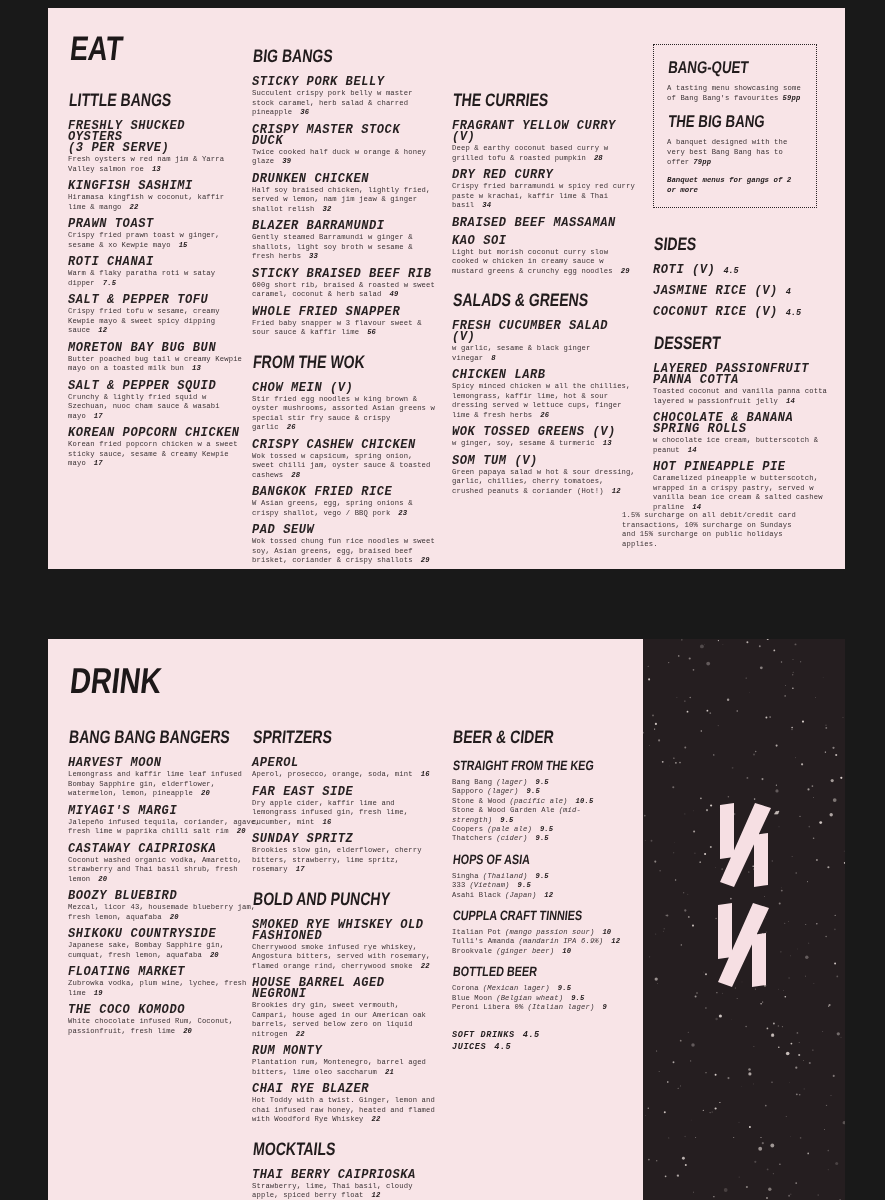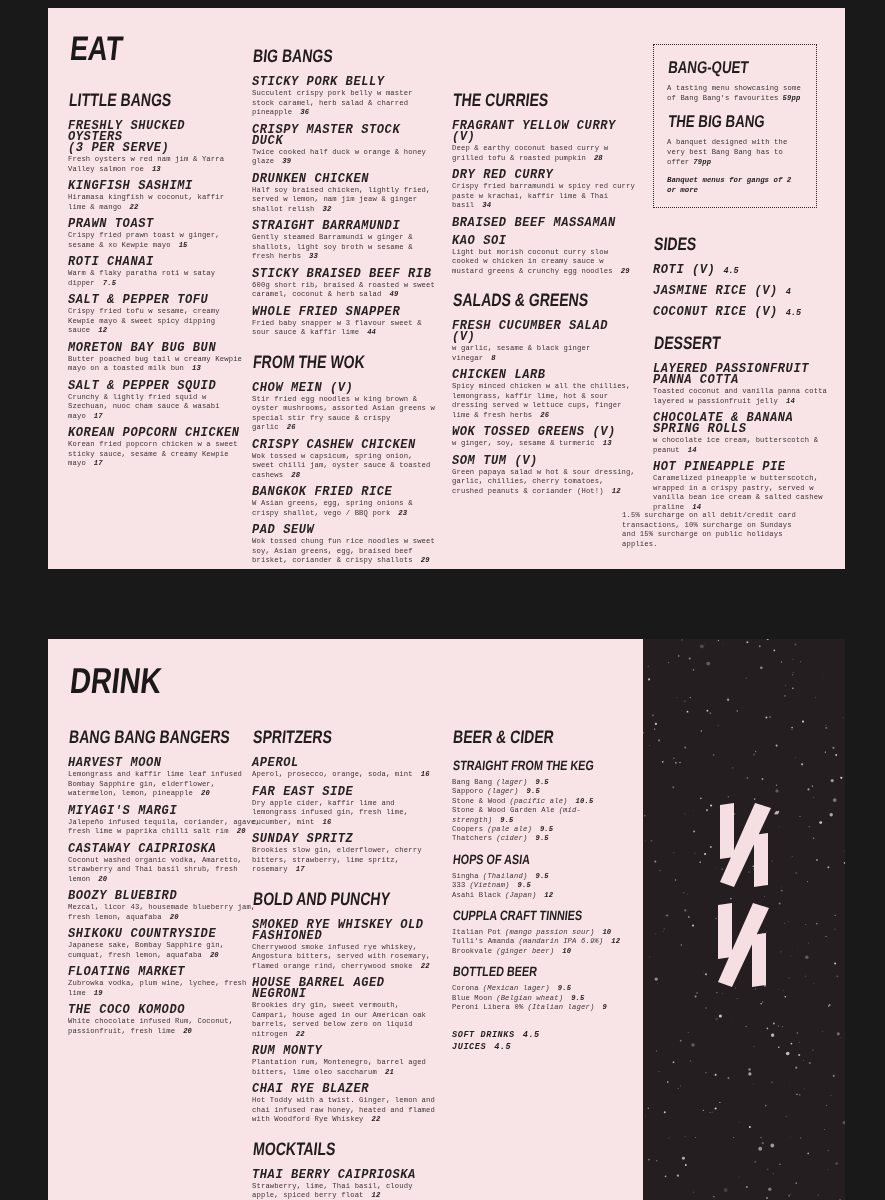--- a/index.html
+++ b/index.html
@@ -104,30 +104,30 @@
             </div>
             <div class="menu-item">
               <p class="item-name">CRISPY MASTER STOCK DUCK</p>
               <p class="item-desc"><span>Twice cooked half duck w orange &amp; honey glaze</span><b class="price">39</b></p>
             </div>
             <div class="menu-item">
               <p class="item-name">DRUNKEN CHICKEN</p>
               <p class="item-desc"><span>Half soy braised chicken, lightly fried, served w lemon, nam jim jeaw &amp; ginger shallot relish</span><b class="price">32</b></p>
             </div>
             <div class="menu-item">
-              <p class="item-name">STRAIGHT BARRAMUNDI</p>
+              <p class="item-name">BLAZER BARRAMUNDI</p>
               <p class="item-desc"><span>Gently steamed Barramundi w ginger &amp; shallots, light soy broth w sesame &amp; fresh herbs</span><b class="price">33</b></p>
             </div>
             <div class="menu-item">
               <p class="item-name">STICKY BRAISED BEEF RIB</p>
               <p class="item-desc"><span>600g short rib, braised &amp; roasted w sweet caramel, coconut &amp; herb salad</span><b class="price">49</b></p>
             </div>
             <div class="menu-item">
               <p class="item-name">WHOLE FRIED SNAPPER</p>
-              <p class="item-desc"><span>Fried baby snapper w 3 flavour sweet &amp; sour sauce &amp; kaffir lime</span><b class="price">44</b></p>
+              <p class="item-desc"><span>Fried baby snapper w 3 flavour sweet &amp; sour sauce &amp; kaffir lime</span><b class="price">56</b></p>
             </div>
           </div>
           <div class="menu-section">
             <h3 class="sec-head">FROM THE WOK</h3>
             <div class="menu-item">
               <p class="item-name">CHOW MEIN (V)</p>
               <p class="item-desc"><span>Stir fried egg noodles w king brown &amp; oyster mushrooms, assorted Asian greens w special stir fry sauce &amp; crispy garlic</span><b class="price">26</b></p>
             </div>
             <div class="menu-item">
               <p class="item-name">CRISPY CASHEW CHICKEN</p>

